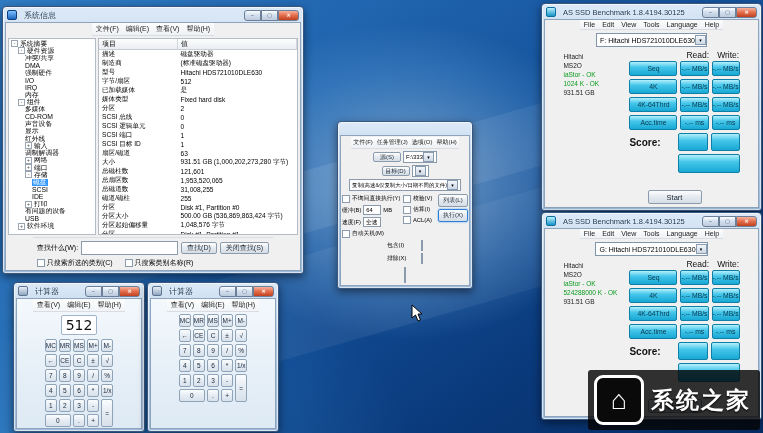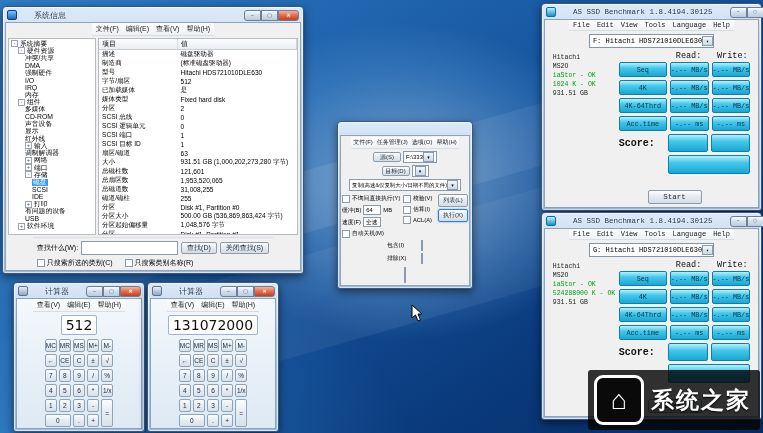--- a/index.html
+++ b/index.html
@@ -11,21 +11,21 @@
       radial-gradient(ellipse 800px 500px at 110% -10%, rgba(30,100,180,.45), rgba(10,50,120,0) 60%),
       linear-gradient(145deg,#2f7cc4 0%,#1f63ad 30%,#114b93 55%,#0a3a7c 75%,#072c63 100%);}
   .streak{position:absolute;left:-10%;width:120%;height:60px;transform:rotate(-16deg);
     background:linear-gradient(90deg,rgba(255,255,255,0),rgba(255,255,255,.10),rgba(255,255,255,0));pointer-events:none;}
   .s1{top:150px}.s2{top:235px;height:95px;opacity:.7}
 
   
   .win{position:absolute;border-radius:4px 4px 3px 3px;border:1px solid #38567e;
     background:linear-gradient(180deg,#dce9f7,#b5cde6 35%,#9dbbda);
     box-shadow:0 3px 9px rgba(0,0,0,.5), inset 0 0 0 1px rgba(255,255,255,.6);}
-  .titlebar{display:flex;align-items:center;gap:17px;height:14px;padding:1px 4px 4px;font-size:8px;
+  .titlebar{display:flex;align-items:center;gap:7px;height:14px;padding:1px 4px 4px;font-size:8px;
     color:#14314e;text-shadow:0 0 2px #fff;white-space:nowrap;}
   .ticon{width:8px;height:8px;border-radius:2px;flex:0 0 auto;}
   .ico-si{background:linear-gradient(#7fc1ff,#1c66c0);border:1px solid #0d3f7e;}
   .ico-fc{background:linear-gradient(#ffe27a,#2f7fd6);border:1px solid #1c4f92;}
   .ico-calc{background:linear-gradient(#e8eef5,#8fa6c0);border:1px solid #5d7391;}
   .ico-as{background:linear-gradient(#baf1ff,#1894c9);border:1px solid #0c6e9b;}
   .controls{margin-left:auto;display:flex;}
   .cbtn{width:15px;height:9px;border:1px solid #6b7f98;display:flex;align-items:center;justify-content:center;
     font-size:5px;line-height:5px;color:#33475e;background:linear-gradient(#fafdff,#d4e0ee 45%,#bccbdd);}
   .cbtn:first-child{border-radius:3px 0 0 3px;}
@@ -94,21 +94,21 @@
   .calc-display{margin:3px 4px 2px;height:24px;background:#fff;border:1px solid #9fb4c8;border-radius:2px;
     display:flex;align-items:flex-end;justify-content:flex-end;padding:1px 4px;
     font-family:"DejaVu Sans",sans-serif;font-size:14px;color:#111;}
   .calc-keys{display:grid;grid-template-columns:repeat(5,1fr);grid-auto-rows:13px;gap:2px;margin:2px 4px 4px;flex:1;}
   .key{border:1px solid #8fa3b8;border-radius:2px;background:linear-gradient(#fbfdfe,#e7edf4 45%,#d8e1eb);
     font-size:6.5px;display:flex;align-items:center;justify-content:center;color:#17273a;}
   .key.span2c{grid-column:span 2;}
   .key.span2r{grid-row:span 2;}
 
   
-  .assd{width:219px;height:206px;font-family:Liberation Mono, monospace;}
+  .assd{width:219px;height:206px;}
   #win-assd-0{left:541px;top:3px;z-index:5;}
   #win-assd-1{left:541px;top:212px;z-index:5;}
   .assd .titlebar{font-size:7.5px;}
   .assd .client{top:15px;}
   .as-combo{margin:3px 3px 2px;height:12px;background:#fff;border:1px solid #7f95ab;font-size:7px;
     display:flex;align-items:center;padding:0 0 0 3px;flex:0 0 auto;}
   .as-main{display:flex;gap:4px;padding:1px 4px;flex:1;min-height:0;}
   .as-info{width:62px;font-size:6.5px;color:#222;padding-top:3px;flex:0 0 auto;}
   .as-info div{height:9px;white-space:nowrap;overflow:hidden;}
   .as-info .ok{color:#0a9b1d;}
@@ -516,21 +516,20 @@
         <div class="cbtn">▢</div>
         <div class="cbtn close">✕</div>
       </div>
     </div>
     <div class="client">
       <div class="menubar">
           <span class="menu-item">查看(V)</span>
           <span class="menu-item">编辑(E)</span>
           <span class="menu-item">帮助(H)</span>
         </div>
-      <div class="calc-display">131072000</div>
       <div class="calc-keys">
           <div class="key">MC</div>
           <div class="key">MR</div>
           <div class="key">MS</div>
           <div class="key">M+</div>
           <div class="key">M-</div>
           <div class="key">←</div>
           <div class="key">CE</div>
           <div class="key">C</div>
           <div class="key">±</div>

